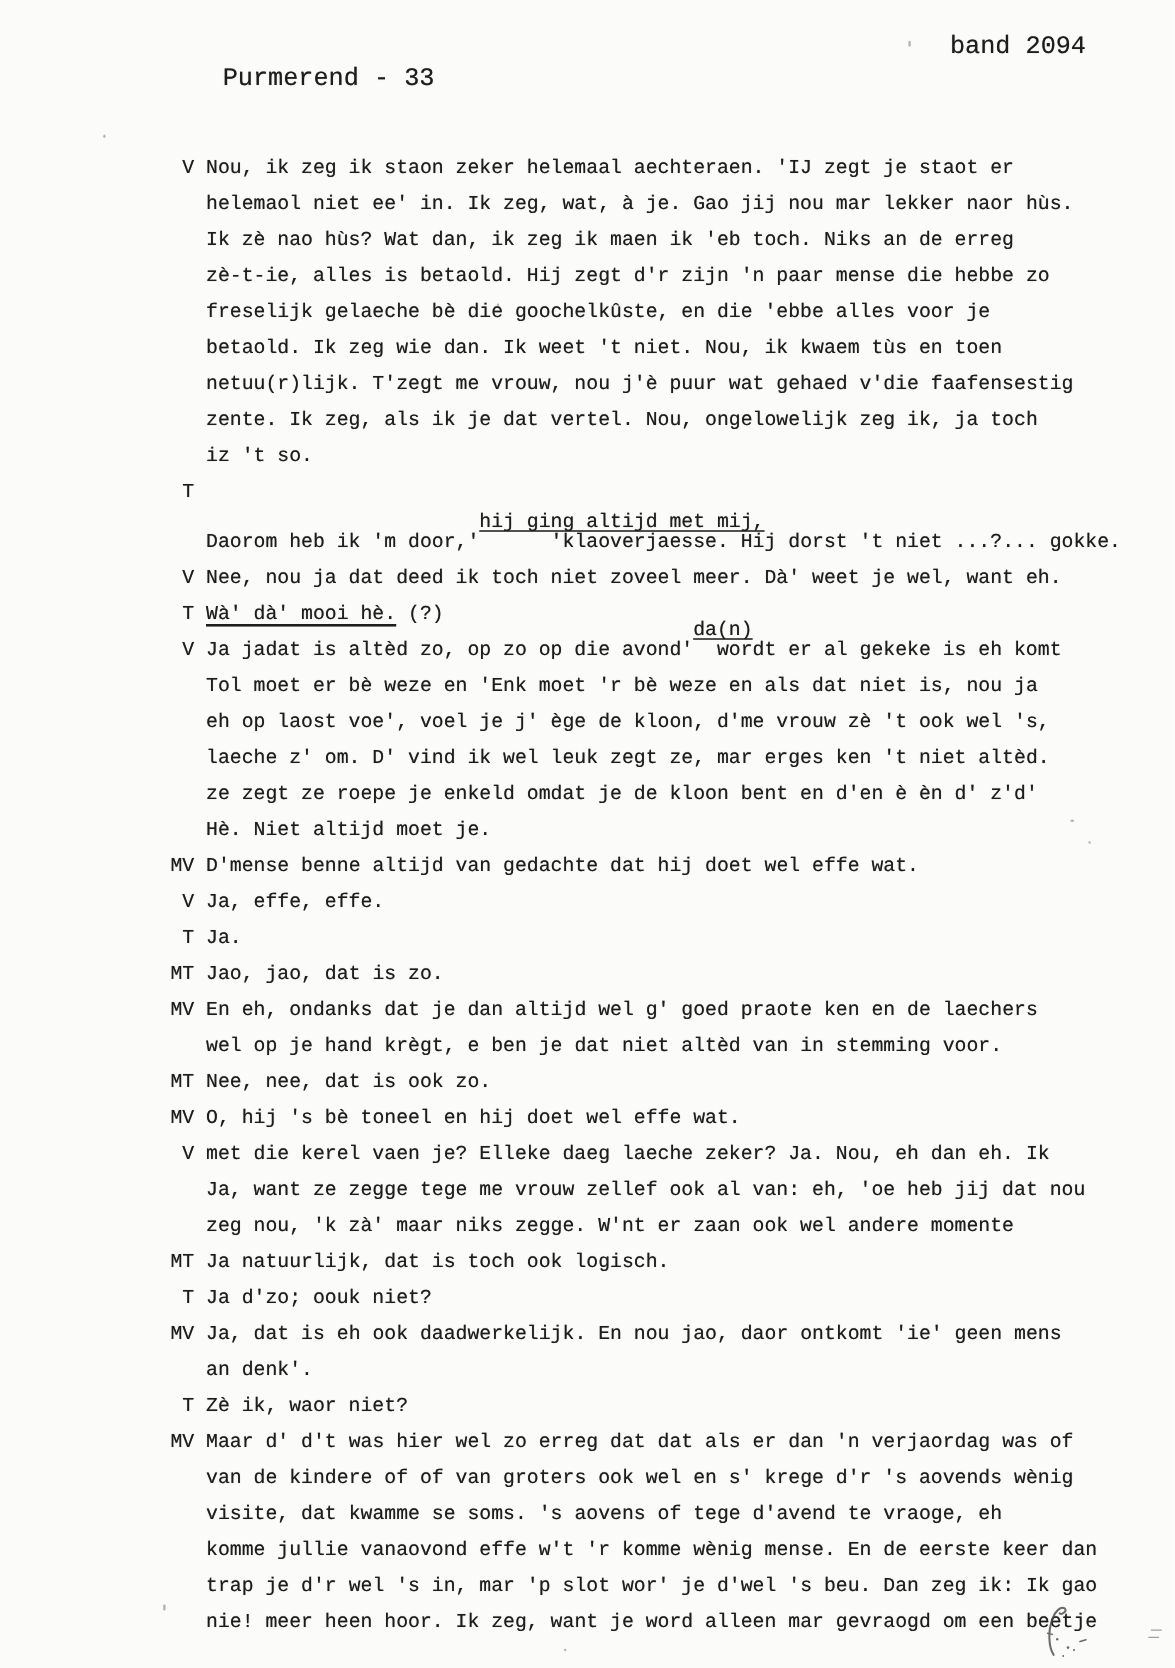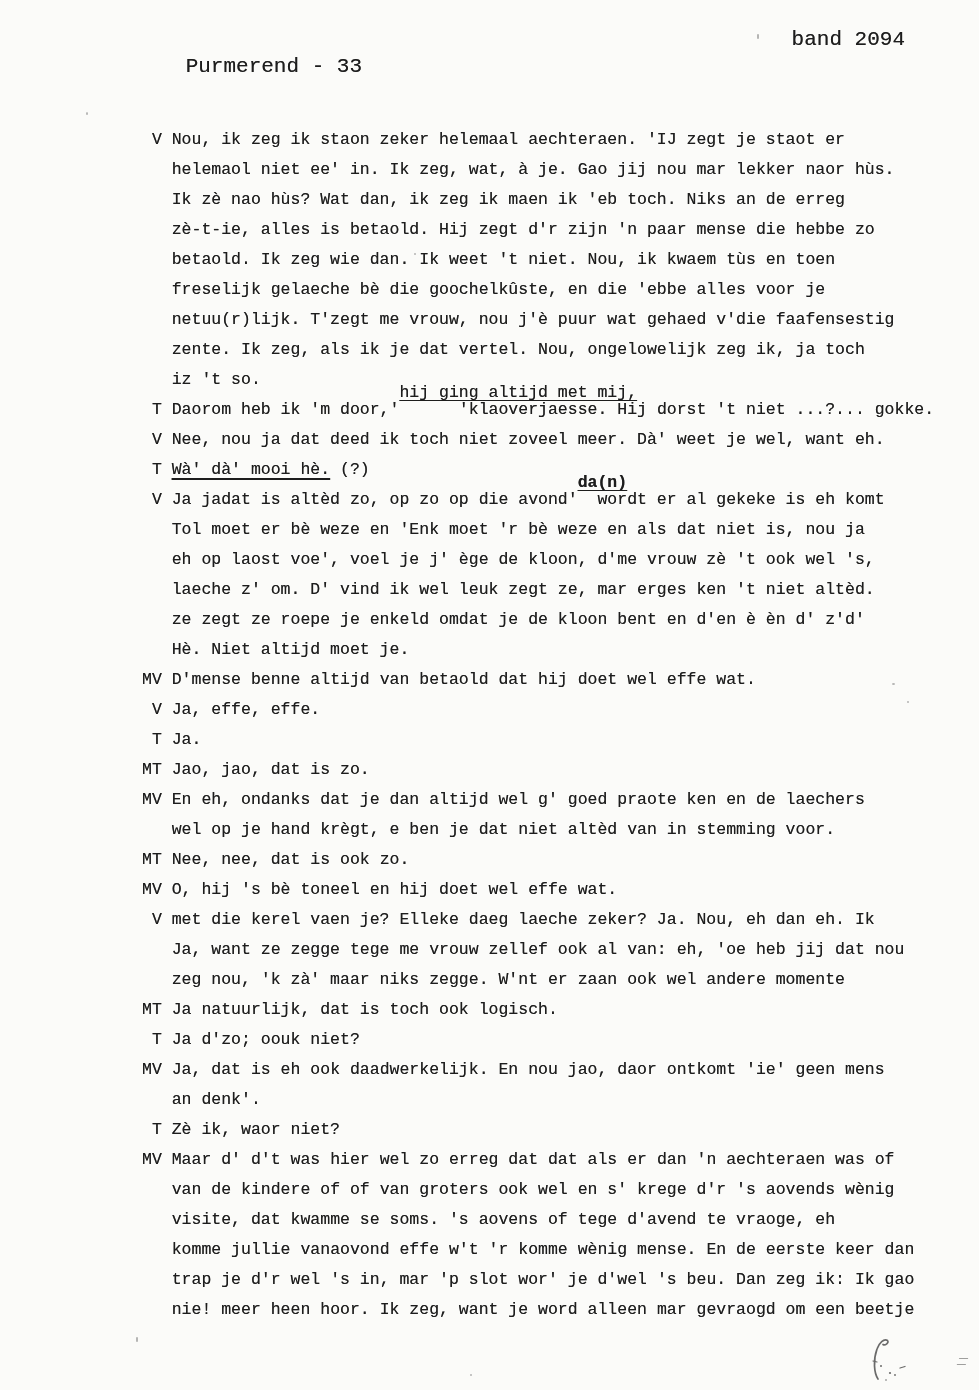--- a/index.html
+++ b/index.html
@@ -63,60 +63,60 @@
   </header>
 
   <main class="transcript">
       <div class="turn">
         <span class="speaker">V</span>
         <div class="turn-body">
           <div class="line"><span>Nou, ik zeg ik staon zeker helemaal aechteraen. 'IJ zegt je staot er</span></div>
           <div class="line"><span>helemaol niet ee' in. Ik zeg, wat, à je. Gao jij nou mar lekker naor hùs.</span></div>
           <div class="line"><span>Ik zè nao hùs? Wat dan, ik zeg ik maen ik 'eb toch. Niks an de erreg</span></div>
           <div class="line"><span>zè-t-ie, alles is betaold. Hij zegt d'r zijn 'n paar mense die hebbe zo</span></div>
+          <div class="line"><span>freselijk gelaeche bè die goochelkûste, en die 'ebbe alles voor je</span></div>
           <div class="line"><span>betaold. Ik zeg wie dan. Ik weet 't niet. Nou, ik kwaem tùs en toen</span></div>
-          <div class="line"><span>freselijk gelaeche bè die goochelkûste, en die 'ebbe alles voor je</span></div>
           <div class="line"><span>netuu(r)lijk. T'zegt me vrouw, nou j'è puur wat gehaed v'die faafensestig</span></div>
           <div class="line"><span>zente. Ik zeg, als ik je dat vertel. Nou, ongelowelijk zeg ik, ja toch</span></div>
           <div class="line"><span>iz 't so.</span></div>
         </div>
       </div>
       <div class="turn">
         <span class="speaker">T</span>
         <div class="turn-body">
-          <div class="line"><span>Daorom heb ik 'm door,'</span><span class="ins" style="width: 6ch;">hij ging altijd met mij,</span><span>'klaoverjaesse. Hij dorst 't niet ...?... gokke.</span></div>
+          <div class="line"><span>Daorom heb ik 'm door,'</span><span class="ins" style="width: 6ch; margin-top: 42px;">hij ging altijd met mij,</span><span>'klaoverjaesse. Hij dorst 't niet ...?... gokke.</span></div>
         </div>
       </div>
       <div class="turn">
         <span class="speaker">V</span>
         <div class="turn-body">
           <div class="line"><span>Nee, nou ja dat deed ik toch niet zoveel meer. Dà' weet je wel, want eh.</span></div>
         </div>
       </div>
       <div class="turn">
         <span class="speaker">T</span>
         <div class="turn-body">
           <div class="line"><span class="u">Wà' dà' mooi hè.</span><span> (?)</span></div>
         </div>
       </div>
       <div class="turn">
         <span class="speaker">V</span>
         <div class="turn-body">
-          <div class="line"><span>Ja jadat is altèd zo, op zo op die avond'</span><span class="ins" style="width: 1ch; font-weight: bold;">da(n)</span><span> wordt er al gekeke is eh komt</span></div>
+          <div class="line"><span>Ja jadat is altèd zo, op zo op die avond'</span><span class="ins" style="width: 1ch;">da(n)</span><span> wordt er al gekeke is eh komt</span></div>
           <div class="line"><span>Tol moet er bè weze en 'Enk moet 'r bè weze en als dat niet is, nou ja</span></div>
           <div class="line"><span>eh op laost voe', voel je j' ège de kloon, d'me vrouw zè 't ook wel 's,</span></div>
           <div class="line"><span>laeche z' om. D' vind ik wel leuk zegt ze, mar erges ken 't niet altèd.</span></div>
           <div class="line"><span>ze zegt ze roepe je enkeld omdat je de kloon bent en d'en è èn d' z'd'</span></div>
           <div class="line"><span>Hè. Niet altijd moet je.</span></div>
         </div>
       </div>
       <div class="turn">
         <span class="speaker">MV</span>
         <div class="turn-body">
-          <div class="line"><span>D'mense benne altijd van betaold dat hij doet wel effe wat.</span></div>
+          <div class="line"><span>D'mense benne altijd van gedachte dat hij doet wel effe wat.</span></div>
         </div>
       </div>
       <div class="turn">
         <span class="speaker">V</span>
         <div class="turn-body">
           <div class="line"><span>Ja, effe, effe.</span></div>
         </div>
       </div>
       <div class="turn">
         <span class="speaker">T</span>
@@ -178,21 +178,21 @@
       </div>
       <div class="turn">
         <span class="speaker">T</span>
         <div class="turn-body">
           <div class="line"><span>Zè ik, waor niet?</span></div>
         </div>
       </div>
       <div class="turn">
         <span class="speaker">MV</span>
         <div class="turn-body">
-          <div class="line"><span>Maar d' d't was hier wel zo erreg dat dat als er dan 'n aechteraen was of</span></div>
+          <div class="line"><span>Maar d' d't was hier wel zo erreg dat dat als er dan 'n verjaordag was of</span></div>
           <div class="line"><span>van de kindere of of van groters ook wel en s' krege d'r 's aovends wènig</span></div>
           <div class="line"><span>visite, dat kwamme se soms. 's aovens of tege d'avend te vraoge, eh</span></div>
           <div class="line"><span>komme jullie vanaovond effe w't 'r komme wènig mense. En de eerste keer dan</span></div>
           <div class="line"><span>trap je d'r wel 's in, mar 'p slot wor' je d'wel 's beu. Dan zeg ik: Ik gao</span></div>
           <div class="line"><span>nie! meer heen hoor. Ik zeg, want je word alleen mar gevraogd om een beetje</span></div>
         </div>
       </div>
     </main>
 
   <i class="speck" style="left:86px;top:112px;width:2px;height:3px;"></i>

